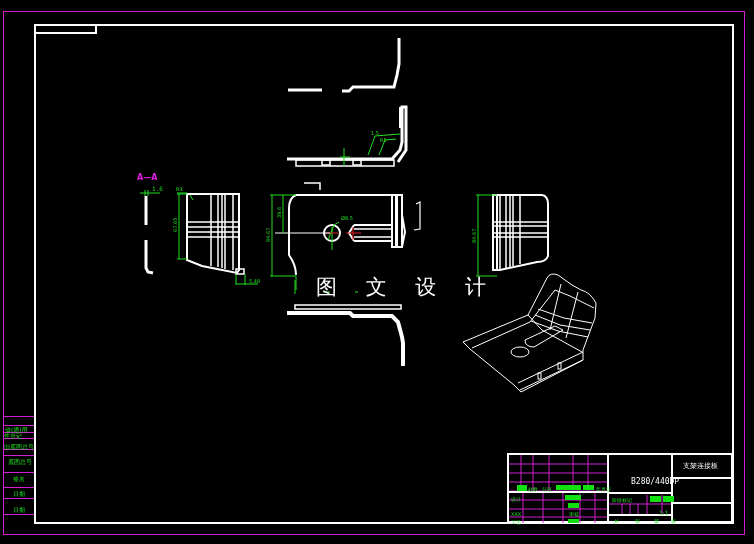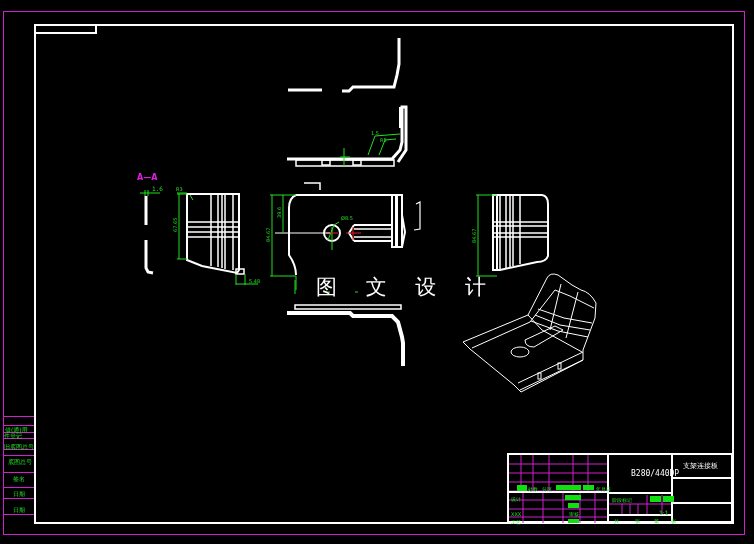--- a/index.html
+++ b/index.html
@@ -236,21 +236,21 @@
   <div class="gblock" style="left:154px;top:41px;width:11px;height:6px;"></div>
 
   <span class="tb-text-g" style="left:19px;top:31px;">处数</span>
   <span class="tb-text-g" style="left:33px;top:31px;">分区</span>
   <span class="tb-text-g" style="left:87px;top:31px;">年月日</span>
   <span class="tb-text-g" style="left:2px;top:41px;">设计</span>
   <span class="tb-text-g" style="left:2px;top:56px;">XXX</span>
   <span class="tb-text-g" style="left:60px;top:56px;">审核</span>
   <span class="tb-text-g" style="left:2px;top:64px;">工艺</span>
 
-  <span class="tb-text-w" style="left:106px;top:14px;padding-left:16px;">B280/440DP</span>
+  <span class="tb-text-w" style="left:106px;top:22px;padding-left:16px;">B280/440DP</span>
   <span class="tb-text-w" style="left:174px;top:6px;font-size:7px;">支架连接板</span>
   <span class="tb-text-g" style="left:103px;top:42px;">阶段标记</span>
   <span class="tb-text-g" style="left:150px;top:54px;color:#20e020;font-size:6px;">1:1</span>
   <span class="tb-text-g" style="left:105px;top:63px;">共</span>
   <span class="tb-text-g" style="left:126px;top:63px;">张</span>
   <span class="tb-text-g" style="left:145px;top:63px;">第</span>
   <span class="tb-text-g" style="left:162px;top:63px;">张</span>
 </div>
 
 </body></html>

